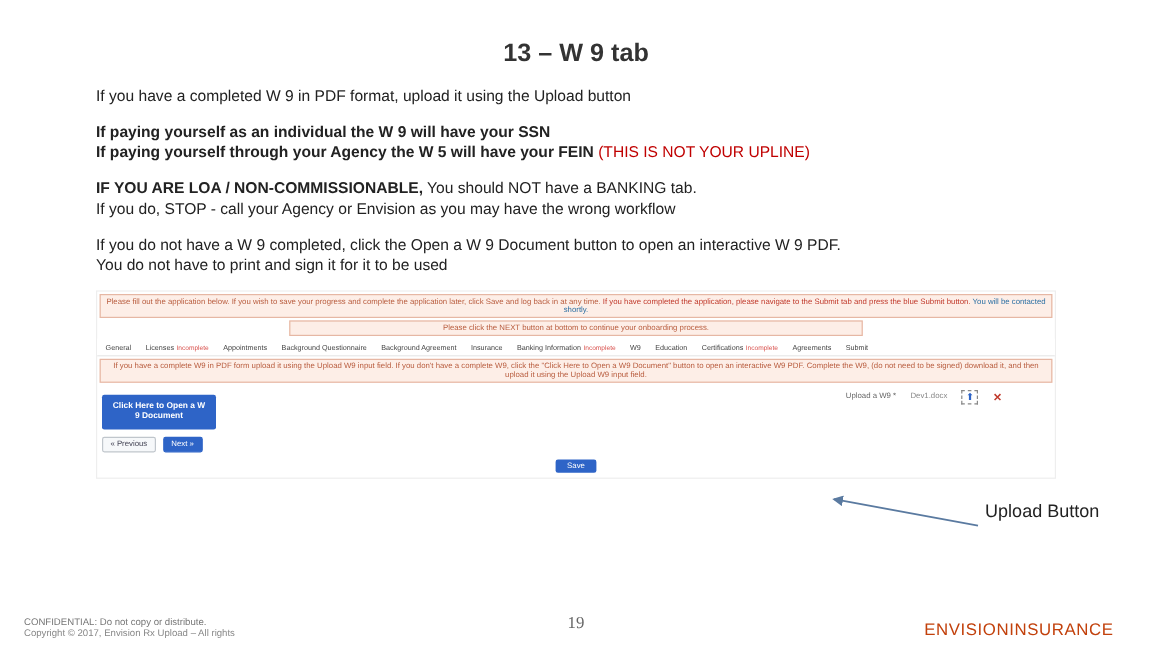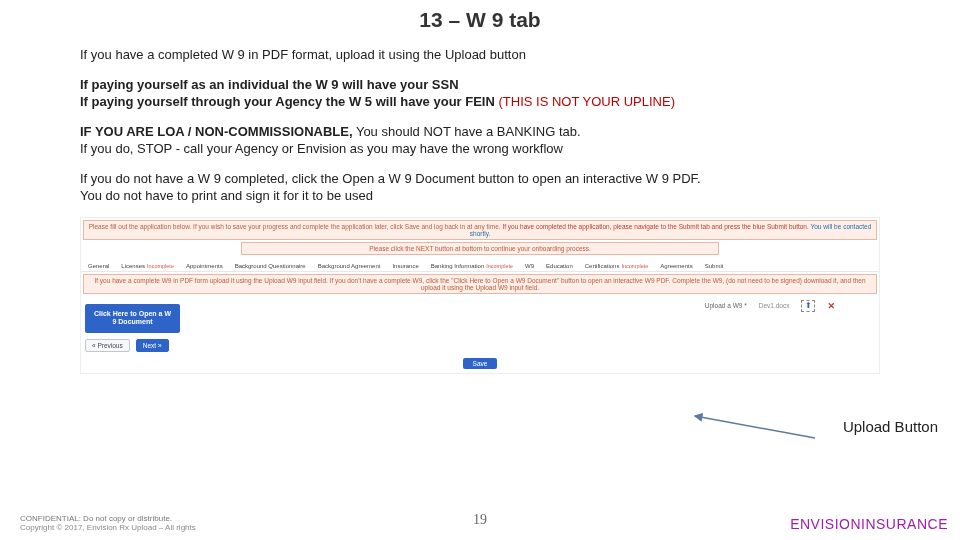--- a/index.html
+++ b/index.html
@@ -4,21 +4,21 @@
 <style>
   * { box-sizing: border-box; margin: 0; padding: 0; }
   body {
     width: 960px;
     height: 540px;
     font-family: Arial, Helvetica, sans-serif;
     background: #fff;
     position: relative;
     overflow: hidden;
   }
-  .slide { padding: 8px 80px 0 80px; }
+  .slide { padding: 8px 80px 0 80px; margin-top: 25px; }
   h1 {
     font-size: 21px;
     font-weight: 700;
     text-align: center;
     color: #333;
     margin-bottom: 14px;
   }
   .body-text { font-size: 13px; color: #222; line-height: 1.35; }
   .para { margin-bottom: 12px; }
   .bold { font-weight: 700; }
@@ -118,21 +118,21 @@
     background: #2e64c7;
     color: #fff;
     font-size: 6.5px;
     padding: 2px 10px;
     border-radius: 2px;
   }
 
   
   .callout {
     position: absolute;
-    right: 22px;
+    right: 44px;
     top: 418px;
     font-size: 15px;
     color: #222;
   }
   .arrow {
     position: absolute;
     right: 140px;
     top: 413px;
     width: 130px;
     height: 30px;
@@ -152,25 +152,25 @@
     position: absolute;
     left: 50%;
     transform: translateX(-50%);
     bottom: 4px;
     font-size: 14px;
     color: #666;
     font-family: Liberation Serif, serif;
   }
   .footer .brand {
     position: absolute;
-    right: 12px;
+    right: 32px;
     bottom: 0;
     font-size: 14px;
     letter-spacing: 0.5px;
-    color: #a21caf;
+    color: #c2410c;
     font-weight: 400;
   }
   .footer .brand .thin { font-weight: 300; }
 </style>
 </head>
 <body>
 
 <div class="slide">
   <h1>13 – W 9 tab</h1>
 

